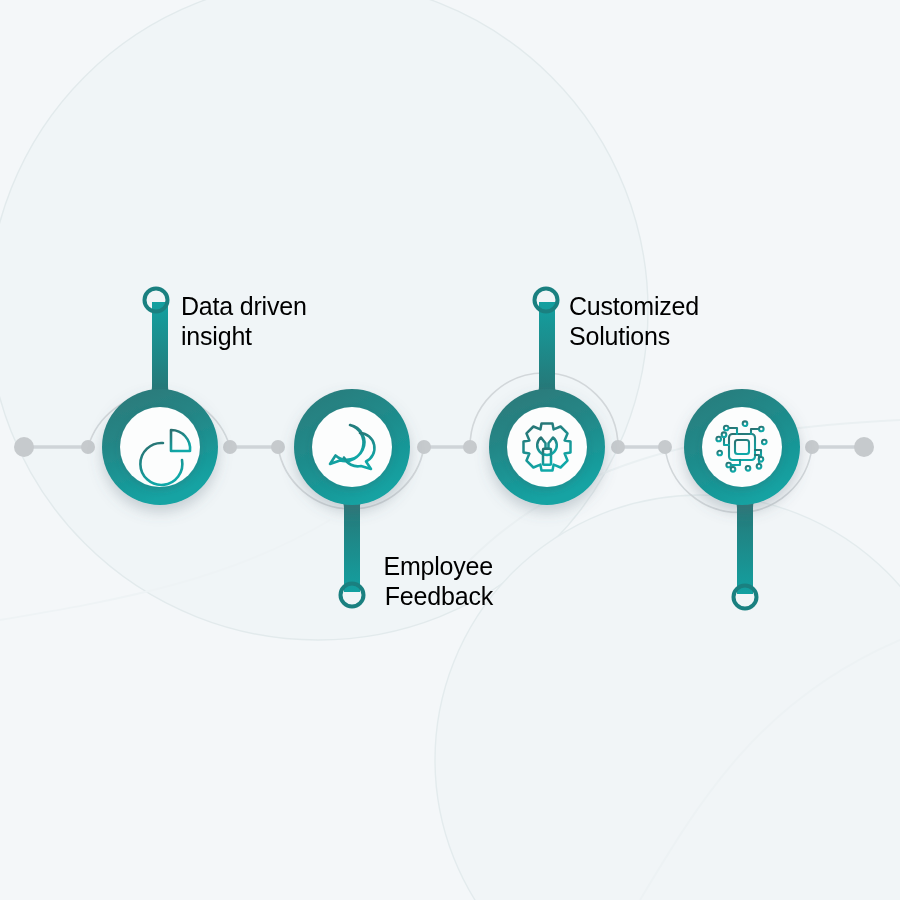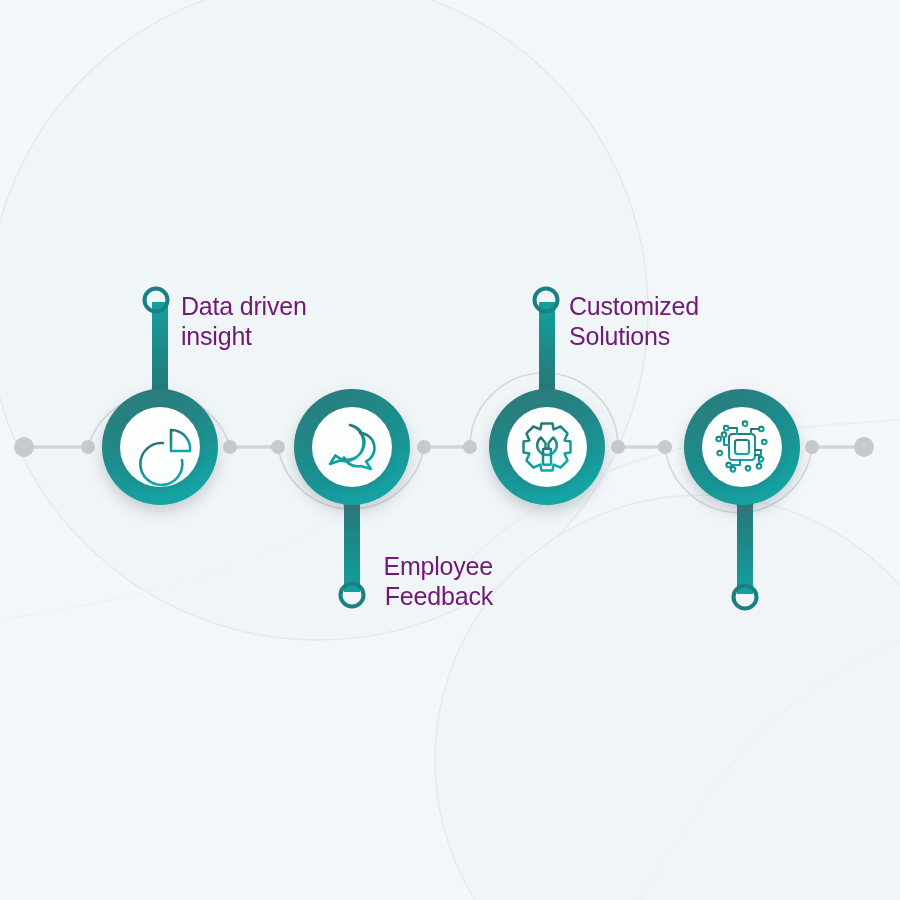--- a/index.html
+++ b/index.html
@@ -5,21 +5,21 @@
   html,body{margin:0;padding:0;}
   body{
     width:900px;height:900px;overflow:hidden;position:relative;
     background:#f4f7f9;
     font-family:"Liberation Sans","DejaVu Sans",sans-serif;
   }
   #stage{position:absolute;inset:0;width:900px;height:900px;}
   #stage svg{position:absolute;top:0;left:0;}
   .lbl{
     position:absolute;
-    color:#701a75;
+    color:#000000;
     font-size:25px;
     line-height:30px;
     font-weight:400;
     white-space:pre;
     letter-spacing:-0.2px;
   }
   .lbl-l{text-align:left;}
   .lbl-r{text-align:right;}
 </style>
 </head>

